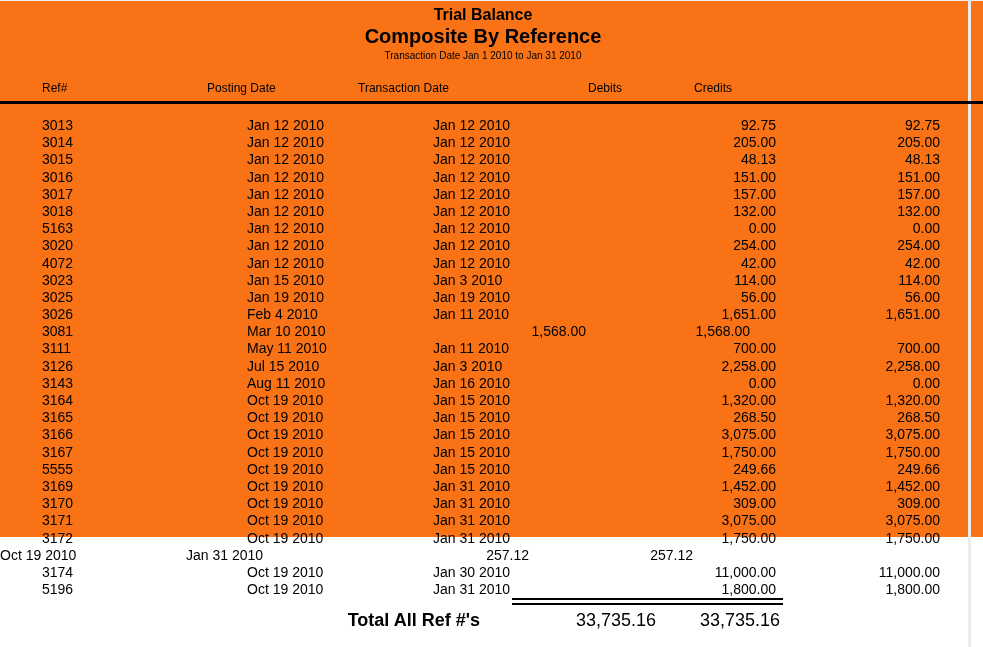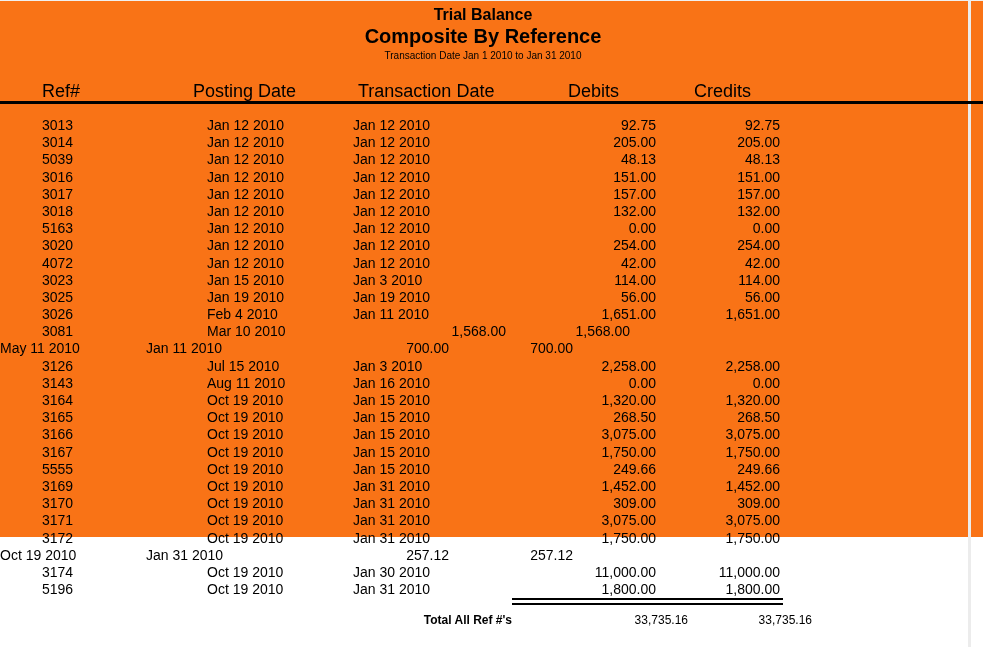--- a/index.html
+++ b/index.html
@@ -41,47 +41,48 @@
     white-space: nowrap;
   }
   .r-title    { font-size: 16px; font-weight: bold; line-height: 21px; }
   .r-subtitle { font-size: 20px; font-weight: bold; line-height: 22px; }
   .r-daterange{ font-size: 10px; line-height: 17px; }
 
   .colheads {
     position: absolute;
     top: 81px; left: 0;
     width: 983px; height: 16px;
-    font-size: 18px;
+    font-size: 12px;
   }
   .ch { position: absolute; white-space: nowrap; }
   .ch-ref  { left: 42px; }
-  .ch-post { left: 193px; }
+  .ch-post { left: 207px; }
   .ch-tran { left: 358px; }
-  .ch-deb  { left: 568px; }
+  .ch-deb  { left: 588px; }
   .ch-cred { left: 694px; }
 
   .header-rule {
     position: absolute;
     top: 101px; left: 0;
     width: 983px; height: 3px;
     background: #000000;
   }
 
   .tbody {
     position: absolute;
     top: 117px; left: 0;
     width: 983px;
   }
   .trow {
     display: flex;
     height: 17.2px;
     line-height: 17.2px;
     font-size: 14px;
     white-space: nowrap;
+    gap: 40px;
   }
   .c-ref  { width: 207px; padding-left: 42px; }
   .c-post { width: 146px; }
   .c-tran { width: 150px; }
   .c-deb  { width: 153px; text-align: right; }
   .c-cred { width: 124px; text-align: right; }
 
   .totals-double-rule {
     position: absolute;
     top: 598px;
@@ -90,24 +91,23 @@
     height: 3px;
     border-top: 2px solid #000000;
     border-bottom: 2px solid #000000;
     box-sizing: content-box;
   }
   .totrow {
     position: absolute;
     top: 612px; left: 0;
     width: 780px;
     display: flex;
-    font-size: 12px;
+    font-size: 18px;
     line-height: 17px;
     white-space: nowrap;
-    margin-left: 32px;
   }
   .t-label { width: 480px; text-align: right; font-weight: bold; }
   .t-deb   { width: 176px; text-align: right; }
   .t-cred  { width: 124px; text-align: right; }
 </style>
 </head>
 <body>
 
 <div class="page">
   <div class="page-top-edge"></div>
@@ -140,21 +140,21 @@
 
     <div class="trow">
       <span class="c-ref">3014</span>
       <span class="c-post">Jan 12 2010</span>
       <span class="c-tran">Jan 12 2010</span>
       <span class="c-deb">205.00</span>
       <span class="c-cred">205.00</span>
     </div>
 
     <div class="trow">
-      <span class="c-ref">5039</span>
+      <span class="c-ref">3015</span>
       <span class="c-post">Jan 12 2010</span>
       <span class="c-tran">Jan 12 2010</span>
       <span class="c-deb">48.13</span>
       <span class="c-cred">48.13</span>
     </div>
 
     <div class="trow">
       <span class="c-ref">3016</span>
       <span class="c-post">Jan 12 2010</span>
       <span class="c-tran">Jan 12 2010</span>
@@ -227,20 +227,21 @@
     </div>
 
     <div class="trow">
       <span class="c-ref">3081</span>
       <span class="c-post">Mar 10 2010</span>
       <span class="c-deb">1,568.00</span>
       <span class="c-cred">1,568.00</span>
     </div>
 
     <div class="trow">
+      <span class="c-ref">3111</span>
       <span class="c-post">May 11 2010</span>
       <span class="c-tran">Jan 11 2010</span>
       <span class="c-deb">700.00</span>
       <span class="c-cred">700.00</span>
     </div>
 
     <div class="trow">
       <span class="c-ref">3126</span>
       <span class="c-post">Jul 15 2010</span>
       <span class="c-tran">Jan 3 2010</span>

